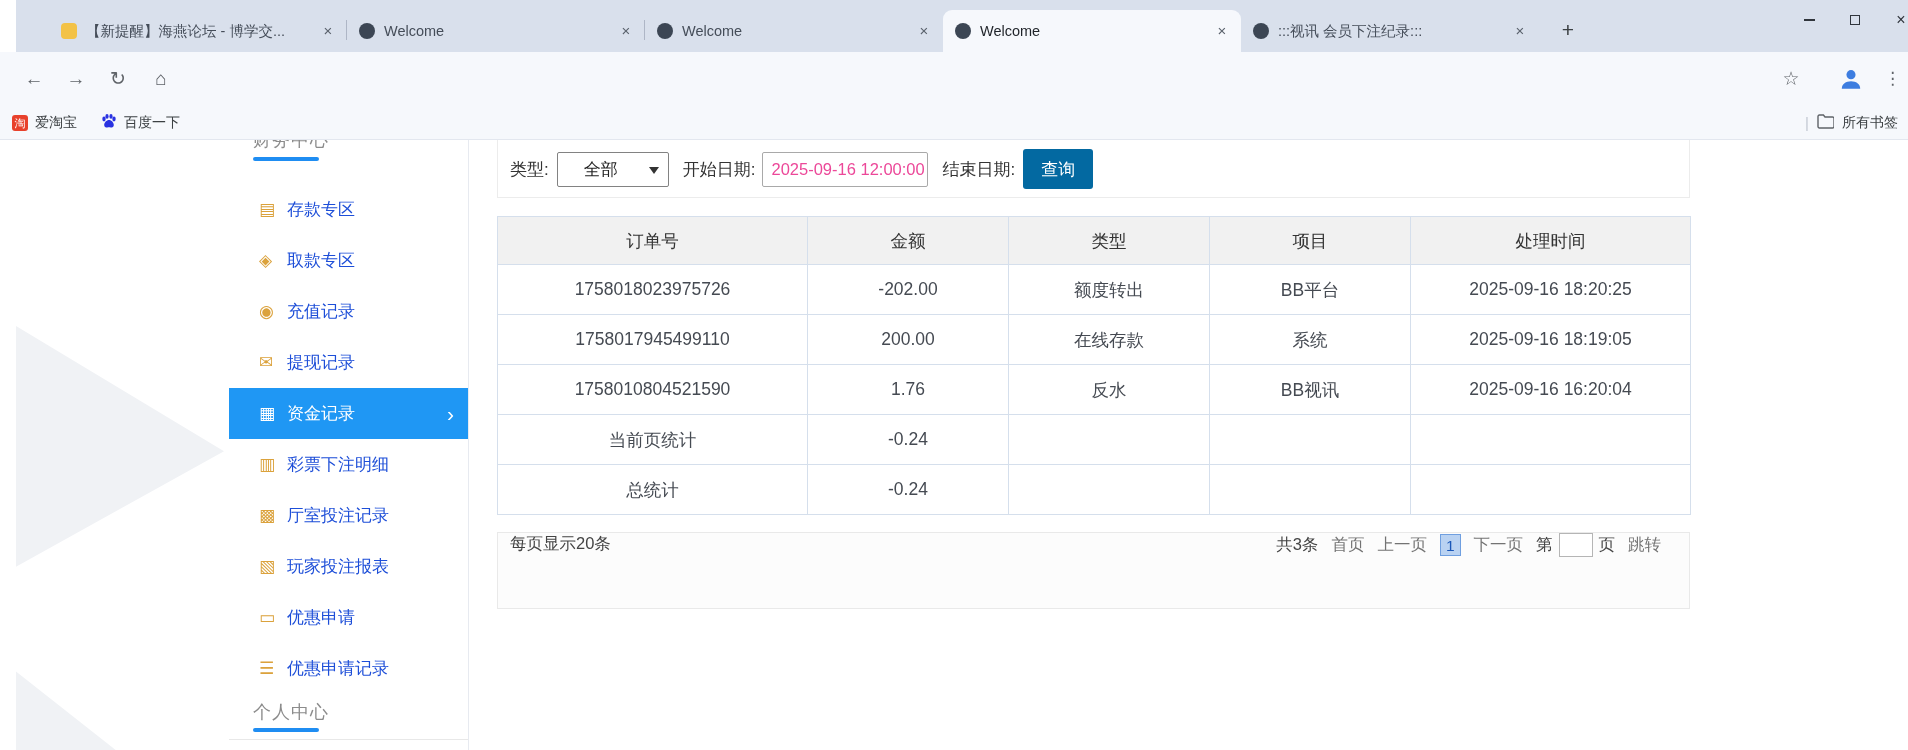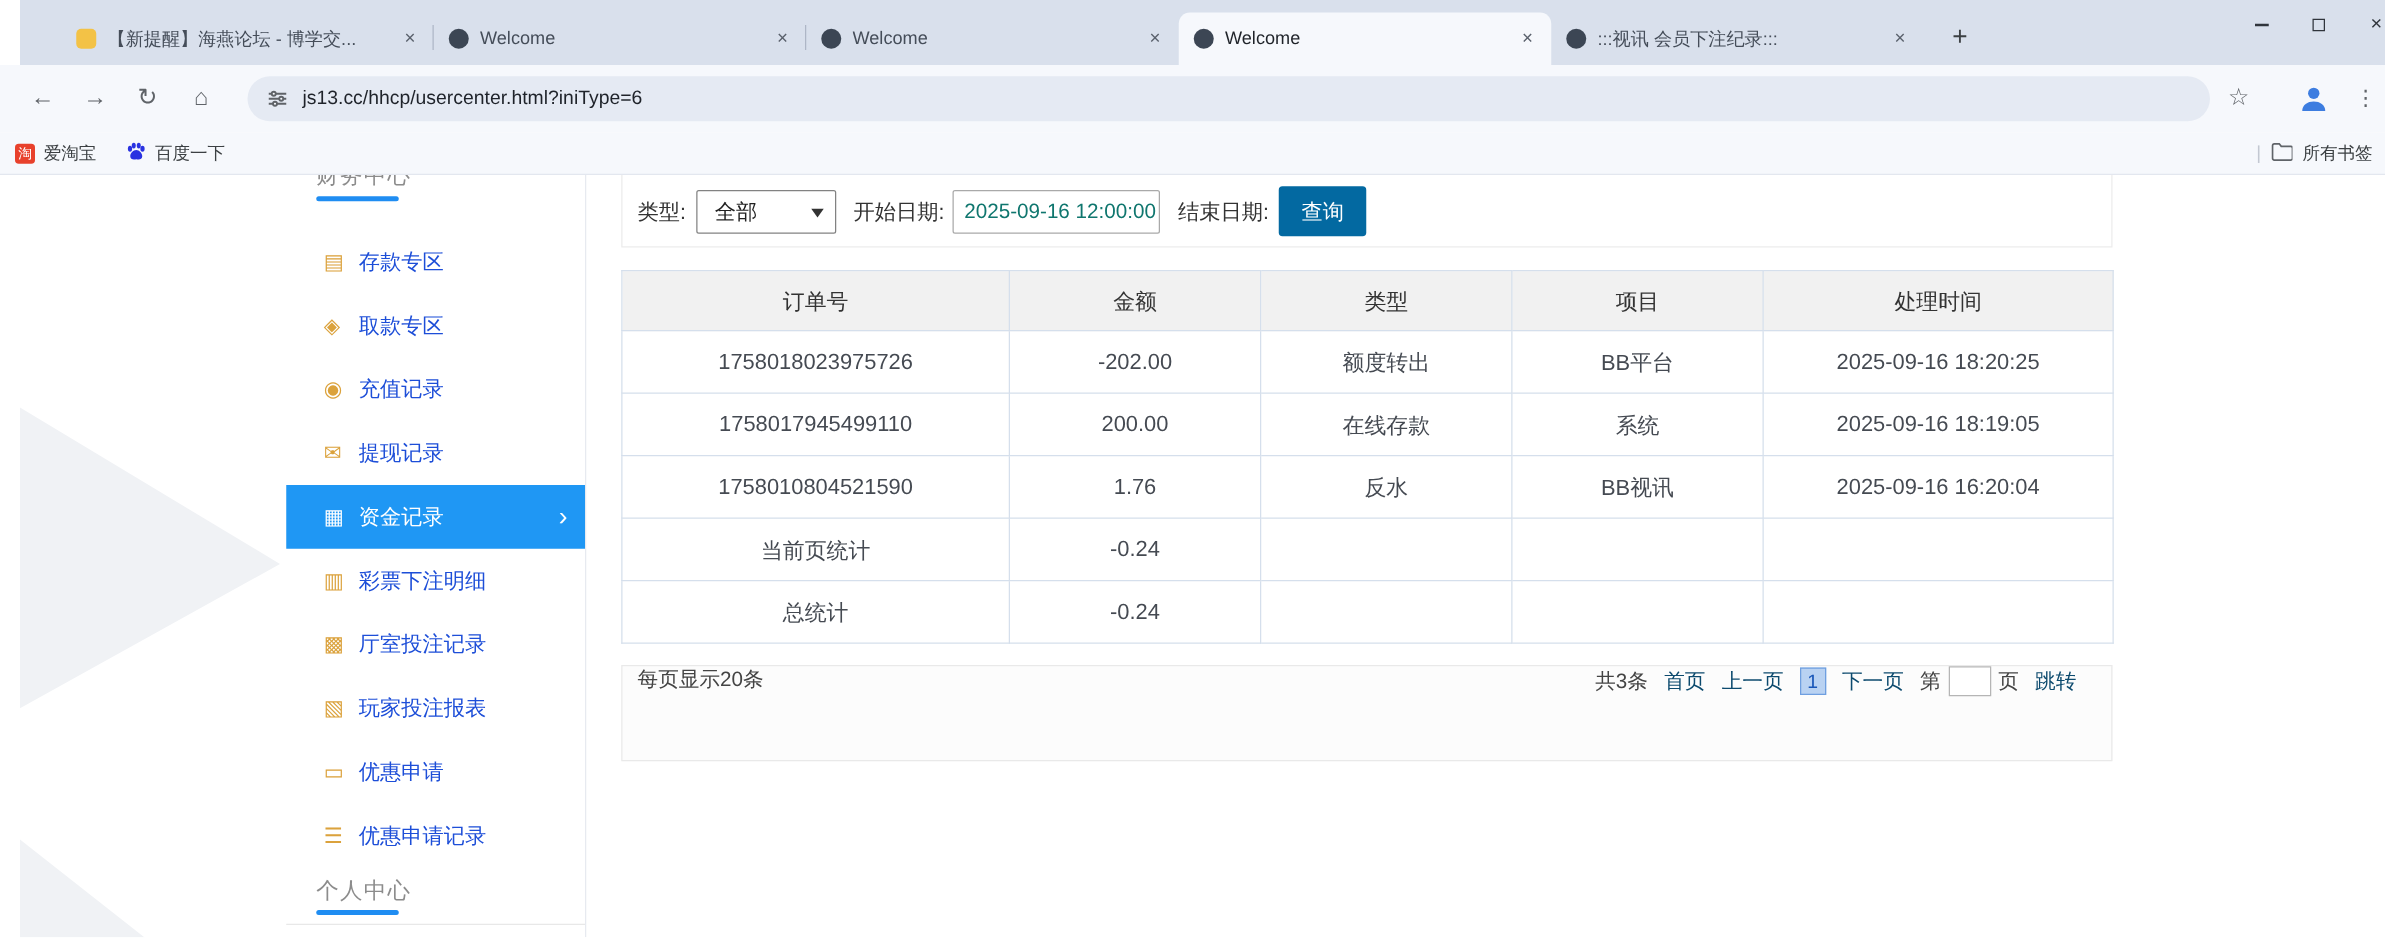--- a/index.html
+++ b/index.html
@@ -76,42 +76,42 @@
   .side-item.active { background:#1f97f4; }
   .side-item.active .side-ico, .side-item.active .side-label { color:#fff; }
   .side-chev { position:absolute; right:14px; font-size:21px; color:#fff; line-height:1; }
 
   
   .main { position:absolute; left:481px; top:0; width:1193px; }
   .filterbox { position:absolute; left:0; top:-8px; width:1193px; height:66px; background:#fff;
                border:1px solid #ececec; display:flex; align-items:center; padding:8px 0 0 12px; }
   .f-label { font-size:17px; color:#333; }
   .f-select { position:relative; width:112px; height:35px; border:1px solid #828282; border-radius:2px;
-              background:#fff; display:flex; align-items:center; padding-left:14px; margin:0 14px 0 8px;
+              background:#fff; display:flex; align-items:center; padding-left:26px; margin:0 14px 0 8px;
               font-size:17px; color:#222; }
   .f-caret { position:absolute; right:9px; top:14px; width:0; height:0;
              border-left:5px solid transparent; border-right:5px solid transparent; border-top:7px solid #333; }
   .f-input { width:166px; height:35px; border:1px solid #a9a9a9; border-radius:2px; background:#fff;
-             font-size:16.5px; color:#0f766e; padding-left:8px; margin:0 14px 0 7px;
+             font-size:16.5px; color:#ec4899; padding-left:8px; margin:0 14px 0 7px;
              font-family:"Liberation Sans","DejaVu Sans",sans-serif; }
   .f-btn { width:70px; height:40px; margin-left:8px; background:#0369a1; color:#fff; border:none;
            border-radius:3px; font-size:17px; cursor:pointer; font-family:Liberation Mono, monospace; }
 
   
   .data-table { position:absolute; left:0; top:76px; width:1193px; border-collapse:collapse; table-layout:fixed; }
   .data-table th, .data-table td { border:1px solid #d5dfec; text-align:center; }
   .data-table th { height:48px; background:#f1f1f1; font-weight:400; font-size:17.5px; color:#333; }
   .data-table td { height:50px; font-size:17.5px; color:#454a52; }
 
   
   .pager { position:absolute; left:0; top:392px; width:1193px; height:77px; background:#fcfcfc;
            border:1px solid #e9e9e9; display:flex; align-items:flex-start; }
   .pager-left { padding-left:12px; font-size:16.5px; color:#444; }
   .pager-right { position:absolute; right:28px; display:flex; align-items:center; gap:13px; font-size:16.5px; color:#444; }
-  .pg-link { color:#0c4a6e; cursor:pointer; }
+  .pg-link { color:#737373; cursor:pointer; }
   .pg-current { background:#b9d2f2; border:1px solid #6f9fe0; color:#1956b8; padding:0 5px; height:22px;
                 line-height:21px; font-size:15.5px; }
   .pg-input { width:34px; height:24px; border:1px solid #b5b5b5; background:#fff; font-size:15px; text-align:center; }
   .pg-pair { display:flex; align-items:center; gap:6px; }
 
   
   .scrollbar { position:absolute; right:0; top:0; width:16px; height:610px; background:#f0f1f4; }
   .sb-arrow { position:absolute; left:0; width:16px; height:16px; font-size:9px; color:#505050;
               text-align:center; line-height:16px; }
   .sb-up { top:0; } .sb-down { bottom:0; }
@@ -160,35 +160,20 @@
     <div class="win-btn win-close">
         <span>×</span>
       </div>
   </div>
 
   <div class="toolbar">
     <div class="nav-icon" style="left:20px">←</div>
     <div class="nav-icon" style="left:62px">→</div>
     <div class="nav-icon" style="left:104px">↻</div>
     <div class="nav-icon" style="left:147px">⌂</div>
-    <div class="omnibox">
-      <span class="siteinfo">
-        <svg width="16" height="16" viewBox="0 0 16 16">
-            <g stroke="#5f6368" stroke-width="1.5" fill="none">
-          <line x1="1" y1="4" x2="15" y2="4"></line>
-              <line x1="1" y1="8" x2="15" y2="8"></line>
-              <line x1="1" y1="12" x2="15" y2="12"></line>
-          <circle cx="5" cy="4" r="1.6" fill="#f6f8fc"></circle>
-              <circle cx="11" cy="8" r="1.6" fill="#f6f8fc"></circle>
-              <circle cx="6" cy="12" r="1.6" fill="#f6f8fc"></circle>
-        </g>
-          </svg>
-      </span>
-      <span class="url-text">js13.cc/hhcp/usercenter.html?iniType=6</span>
-    </div>
     <div class="star-icon">☆</div>
     <div class="avatar-icon">
       <svg width="26" height="26" viewBox="0 0 24 24">
           <circle cx="12" cy="8" r="4.2" fill="#3d7de0"></circle>
           <path d="M3.5 21c0-4.5 3.9-7 8.5-7s8.5 2.5 8.5 7z" fill="#3d7de0"></path>
         </svg>
     </div>
     <div class="menu-icon">⋮</div>
   </div>
 

